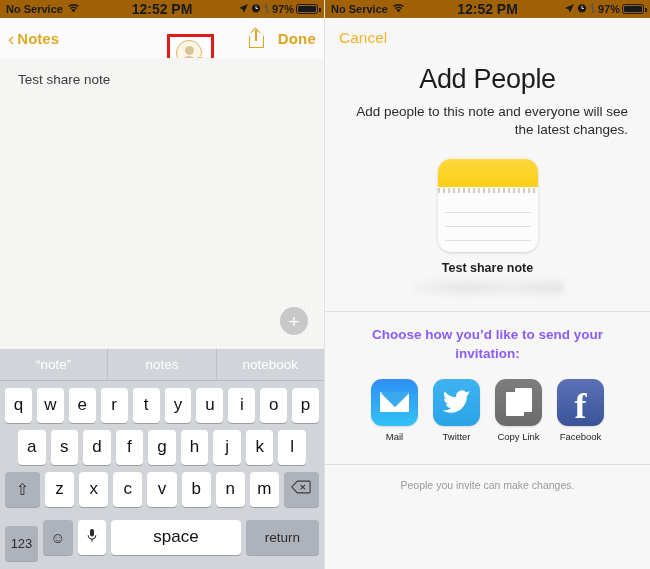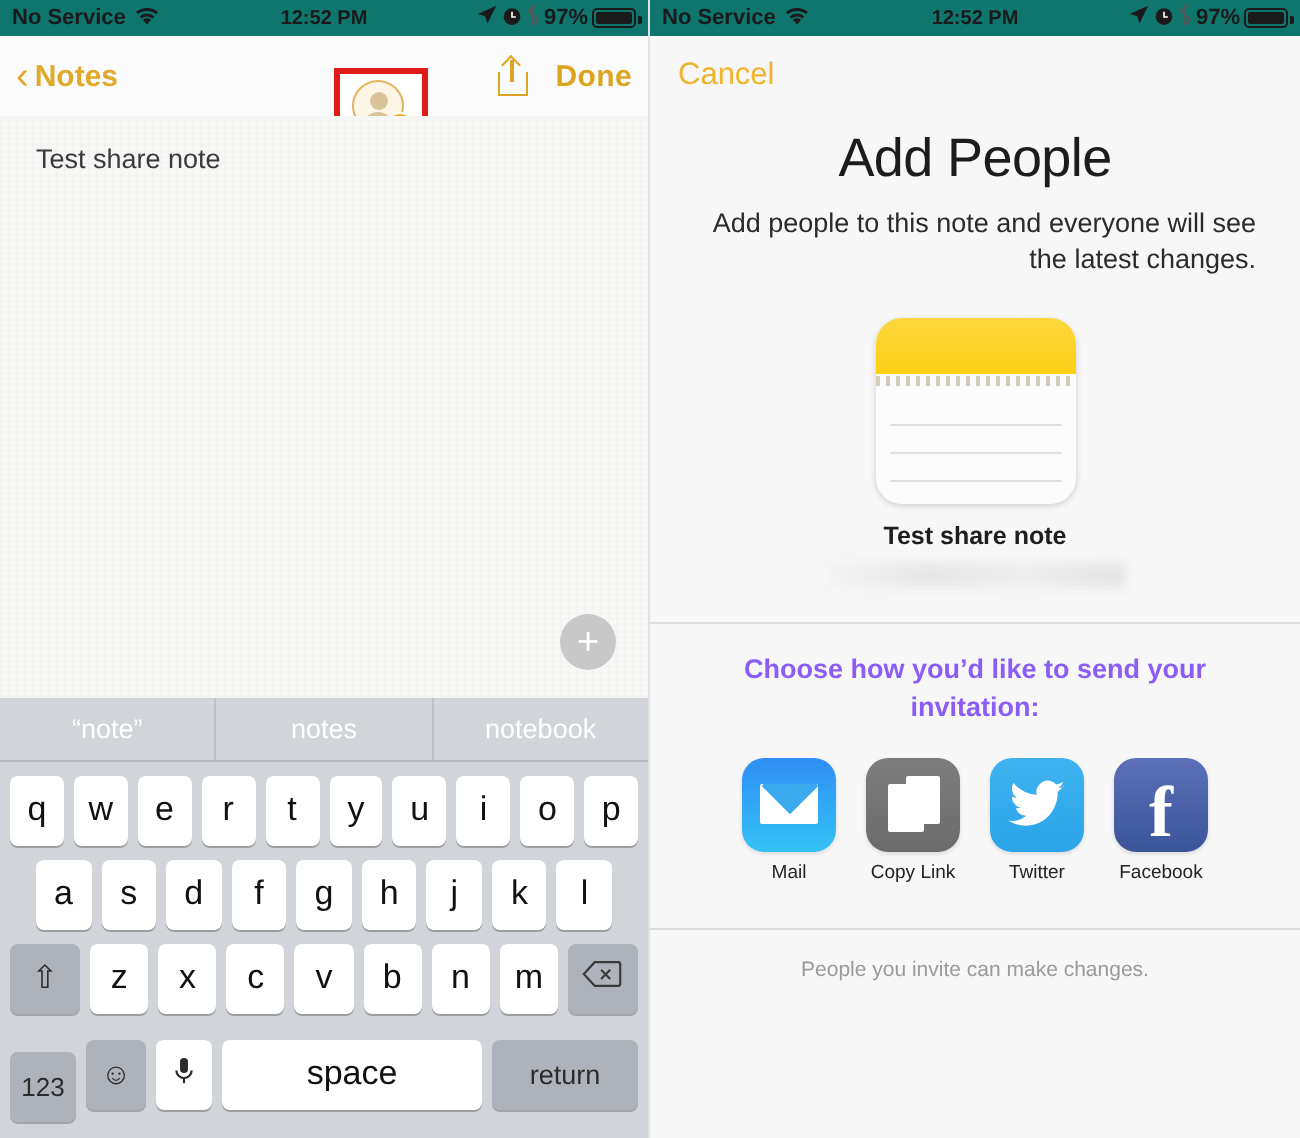--- a/index.html
+++ b/index.html
@@ -12,26 +12,26 @@
   .screens { display: flex; width: 650px; height: 569px; }
   .panel { width: 325px; height: 569px; position: relative; overflow: hidden; }
   .panel-left { background: #fafafa; border-right: 1px solid #e2e2e2; }
   .panel-right { background: #f7f7f7; }
 
   
   .statusbar {
     height: 18px; display: flex; align-items: center;
     font-size: 11px; font-weight: bold; color: #1a1a1a;
     padding: 0 6px; position: relative;
-    background: #0f766e;
+    background: #a16207;
   }
   .sb-left { display: flex; align-items: center; gap: 4px; }
   .sb-center {
     position: absolute; left: 0; right: 0; text-align: center;
-    font-size: 10px; font-weight: bold; pointer-events: none;
+    font-size: 14px; font-weight: bold; pointer-events: none;
   }
   .sb-right { margin-left: auto; display: flex; align-items: center; gap: 2px; z-index:2; }
   .wifi { display:inline-block; }
   .battery {
     width: 22px; height: 10px; border: 1.2px solid #1a1a1a; border-radius: 2.5px;
     position: relative; display:inline-block;
   }
   .battery::after{
     content:""; position:absolute; right:-3.5px; top:3px;
     width:2px; height:4px; background:#1a1a1a; border-radius:0 1px 1px 0;
@@ -399,39 +399,39 @@
 
 
       <div class="share-item">
         <div class="share-tile t-mail">
           <span class="envelope"></span>
         </div>
         <div class="share-label">Mail</div>
       </div>
 
       <div class="share-item">
+        <div class="share-tile t-tw">
+          <svg width="29" height="24" viewBox="0 0 24 20">
+            <path d="M23.6 2.6a9.3 9.3 0 0 1-2.7.75A4.72 4.72 0 0 0 23 .73a9.4 9.4 0 0 1-3 1.14A4.7 4.7 0 0 0 11.9 6.1a13.3 13.3 0 0 1-9.7-4.9 4.7 4.7 0 0 0 1.46 6.3 4.65 4.65 0 0 1-2.13-.59v.06a4.7 4.7 0 0 0 3.77 4.6 4.7 4.7 0 0 1-2.12.08 4.7 4.7 0 0 0 4.39 3.26A9.44 9.44 0 0 1 0 16.9a13.3 13.3 0 0 0 7.2 2.12c8.65 0 13.39-7.17 13.39-13.39l-.02-.61a9.6 9.6 0 0 0 2.35-2.43z" fill="#fff"></path>
+          </svg>
+        </div>
+        <div class="share-label">Twitter</div>
+      </div>
+
+      <div class="share-item">
         <div class="share-tile t-copy">
           <span class="pages">
             <span class="pg pg-back"></span>
             <span class="pg pg-front"></span>
           </span>
         </div>
         <div class="share-label">Copy Link</div>
       </div>
 
       <div class="share-item">
-        <div class="share-tile t-tw">
-          <svg width="29" height="24" viewBox="0 0 24 20">
-            <path d="M23.6 2.6a9.3 9.3 0 0 1-2.7.75A4.72 4.72 0 0 0 23 .73a9.4 9.4 0 0 1-3 1.14A4.7 4.7 0 0 0 11.9 6.1a13.3 13.3 0 0 1-9.7-4.9 4.7 4.7 0 0 0 1.46 6.3 4.65 4.65 0 0 1-2.13-.59v.06a4.7 4.7 0 0 0 3.77 4.6 4.7 4.7 0 0 1-2.12.08 4.7 4.7 0 0 0 4.39 3.26A9.44 9.44 0 0 1 0 16.9a13.3 13.3 0 0 0 7.2 2.12c8.65 0 13.39-7.17 13.39-13.39l-.02-.61a9.6 9.6 0 0 0 2.35-2.43z" fill="#fff"></path>
-          </svg>
-        </div>
-        <div class="share-label">Twitter</div>
-      </div>
-
-      <div class="share-item">
         <div class="share-tile t-fb">
           <span class="fb-f">f</span>
         </div>
         <div class="share-label">Facebook</div>
       </div>
 
     </div>
 
     <div class="footer-div"></div>
     <div class="footer-note">People you invite can make changes.</div>

